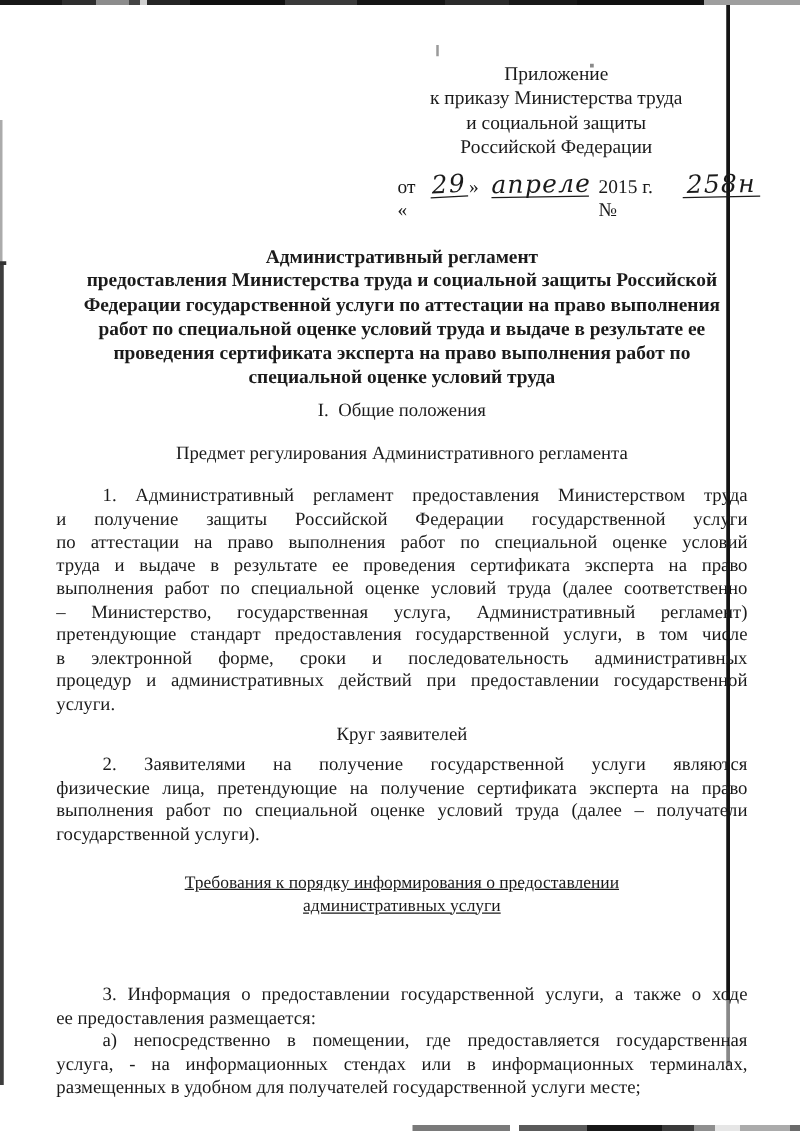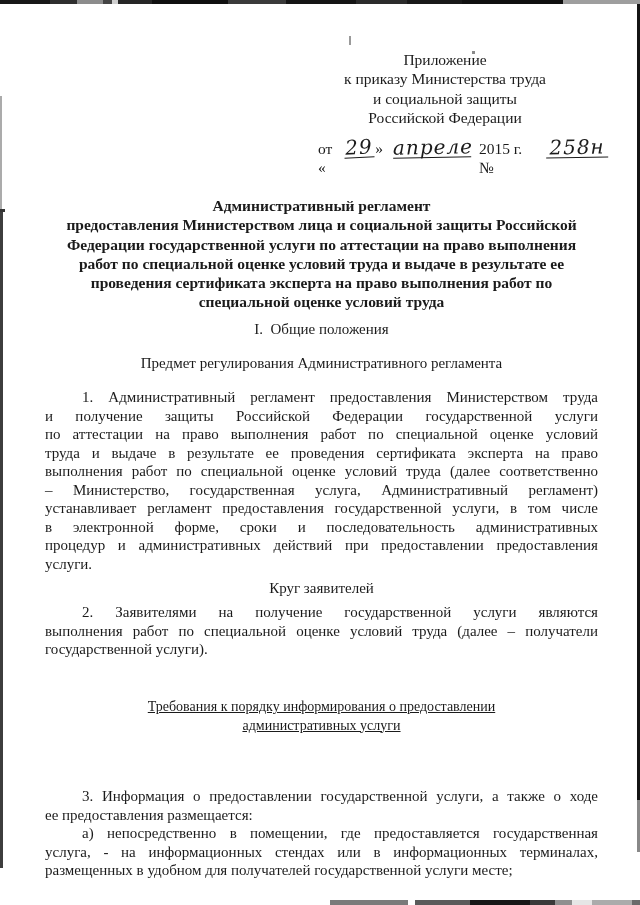--- a/index.html
+++ b/index.html
@@ -1,18 +1,18 @@
 <!DOCTYPE html>
 <html><head>
 <meta charset="utf-8">
 <style>
   html,body{margin:0;padding:0;}
   body{width:640px;height:905px;background:#fff;overflow:hidden;}
-  .page{position:relative;width:640px;height:905px;background:#fff;
-        font-family:"Liberation Serif",serif;color:#1b1b1b;}
+  .page{position:relative;width:552px;height:905px;background:#fff;
+        font-family:"Liberation Serif",serif;color:#1b1b1b;padding-left:32px;}
   
   .edge-top{position:absolute;top:0;left:0;width:640px;height:4px;
     background:linear-gradient(90deg,#181818 0 50px,#2e2e2e 50px 77px,#8c8c8c 77px 103px,
       #444 103px 112px,#cfcfcf 112px 118px,#262626 118px 152px,#101010 152px 228px,
       #3a3a3a 228px 286px,#151515 286px 356px,#2b2b2b 356px 407px,#191919 407px 462px,
       #101010 462px 563px,#9e9e9e 563px 640px);}
   .edge-right{position:absolute;top:4px;right:0;width:3px;height:848px;
     background:linear-gradient(#141414 0 796px,#888 796px 848px);}
   .edge-left-light{position:absolute;top:96px;left:0;width:2px;height:116px;background:#ababab;}
   .edge-left-dark{position:absolute;top:212px;left:0;width:3px;height:656px;background:#3d3d3d;}
@@ -74,48 +74,49 @@
     <span>от «</span>
     <span class="hw u day">29</span>
     <span>»</span>
     <span class="hw u month">апреле</span>
     <span>2015 г. №</span>
     <span class="hw u num">258н</span>
   </div>
 
   <div class="blk title center">
       <div class="ln">Административный регламент</div>
-      <div class="ln">предоставления Министерством лица и социальной защиты Российской</div>
+      <div class="ln">предоставления Министерства труда и социальной защиты Российской</div>
       <div class="ln">Федерации государственной услуги по аттестации на право выполнения</div>
       <div class="ln">работ по специальной оценке условий труда и выдаче в результате ее</div>
       <div class="ln">проведения сертификата эксперта на право выполнения работ по</div>
       <div class="ln">специальной оценке условий труда</div>
     </div>
 
   <div class="blk h sec1">I.&nbsp;&nbsp;Общие положения</div>
 
   <div class="blk h sub1">Предмет регулирования Административного регламента</div>
 
   <div class="blk para1">
       <div class="ln ind jl">1. Административный регламент предоставления Министерством труда</div>
       <div class="ln jl">и получение защиты Российской Федерации государственной услуги</div>
       <div class="ln jl">по аттестации на право выполнения работ по специальной оценке условий</div>
       <div class="ln jl">труда и выдаче в результате ее проведения сертификата эксперта на право</div>
       <div class="ln jl">выполнения работ по специальной оценке условий труда (далее соответственно</div>
       <div class="ln jl">– Министерство, государственная услуга, Административный регламент)</div>
-      <div class="ln jl">устанавливает регламент предоставления государственной услуги, в том числе</div>
+      <div class="ln jl">претендующие стандарт предоставления государственной услуги, в том числе</div>
       <div class="ln jl">в электронной форме, сроки и последовательность административных</div>
-      <div class="ln jl">процедур и административных действий при предоставлении предоставления</div>
+      <div class="ln jl">процедур и административных действий при предоставлении государственной</div>
       <div class="ln">услуги.</div>
     </div>
 
   <div class="blk h sub2">Круг заявителей</div>
 
   <div class="blk para2">
       <div class="ln ind jl">2. Заявителями на получение государственной услуги являются</div>
+      <div class="ln jl">физические лица, претендующие на получение сертификата эксперта на право</div>
       <div class="ln jl">выполнения работ по специальной оценке условий труда (далее – получатели</div>
       <div class="ln">государственной услуги).</div>
     </div>
 
   <div class="blk h2 sub3 center">
       <div class="ln">Требования к порядку информирования о предоставлении</div>
       <div class="ln">административных услуги</div>
     </div>
 
   <div class="blk para3">

